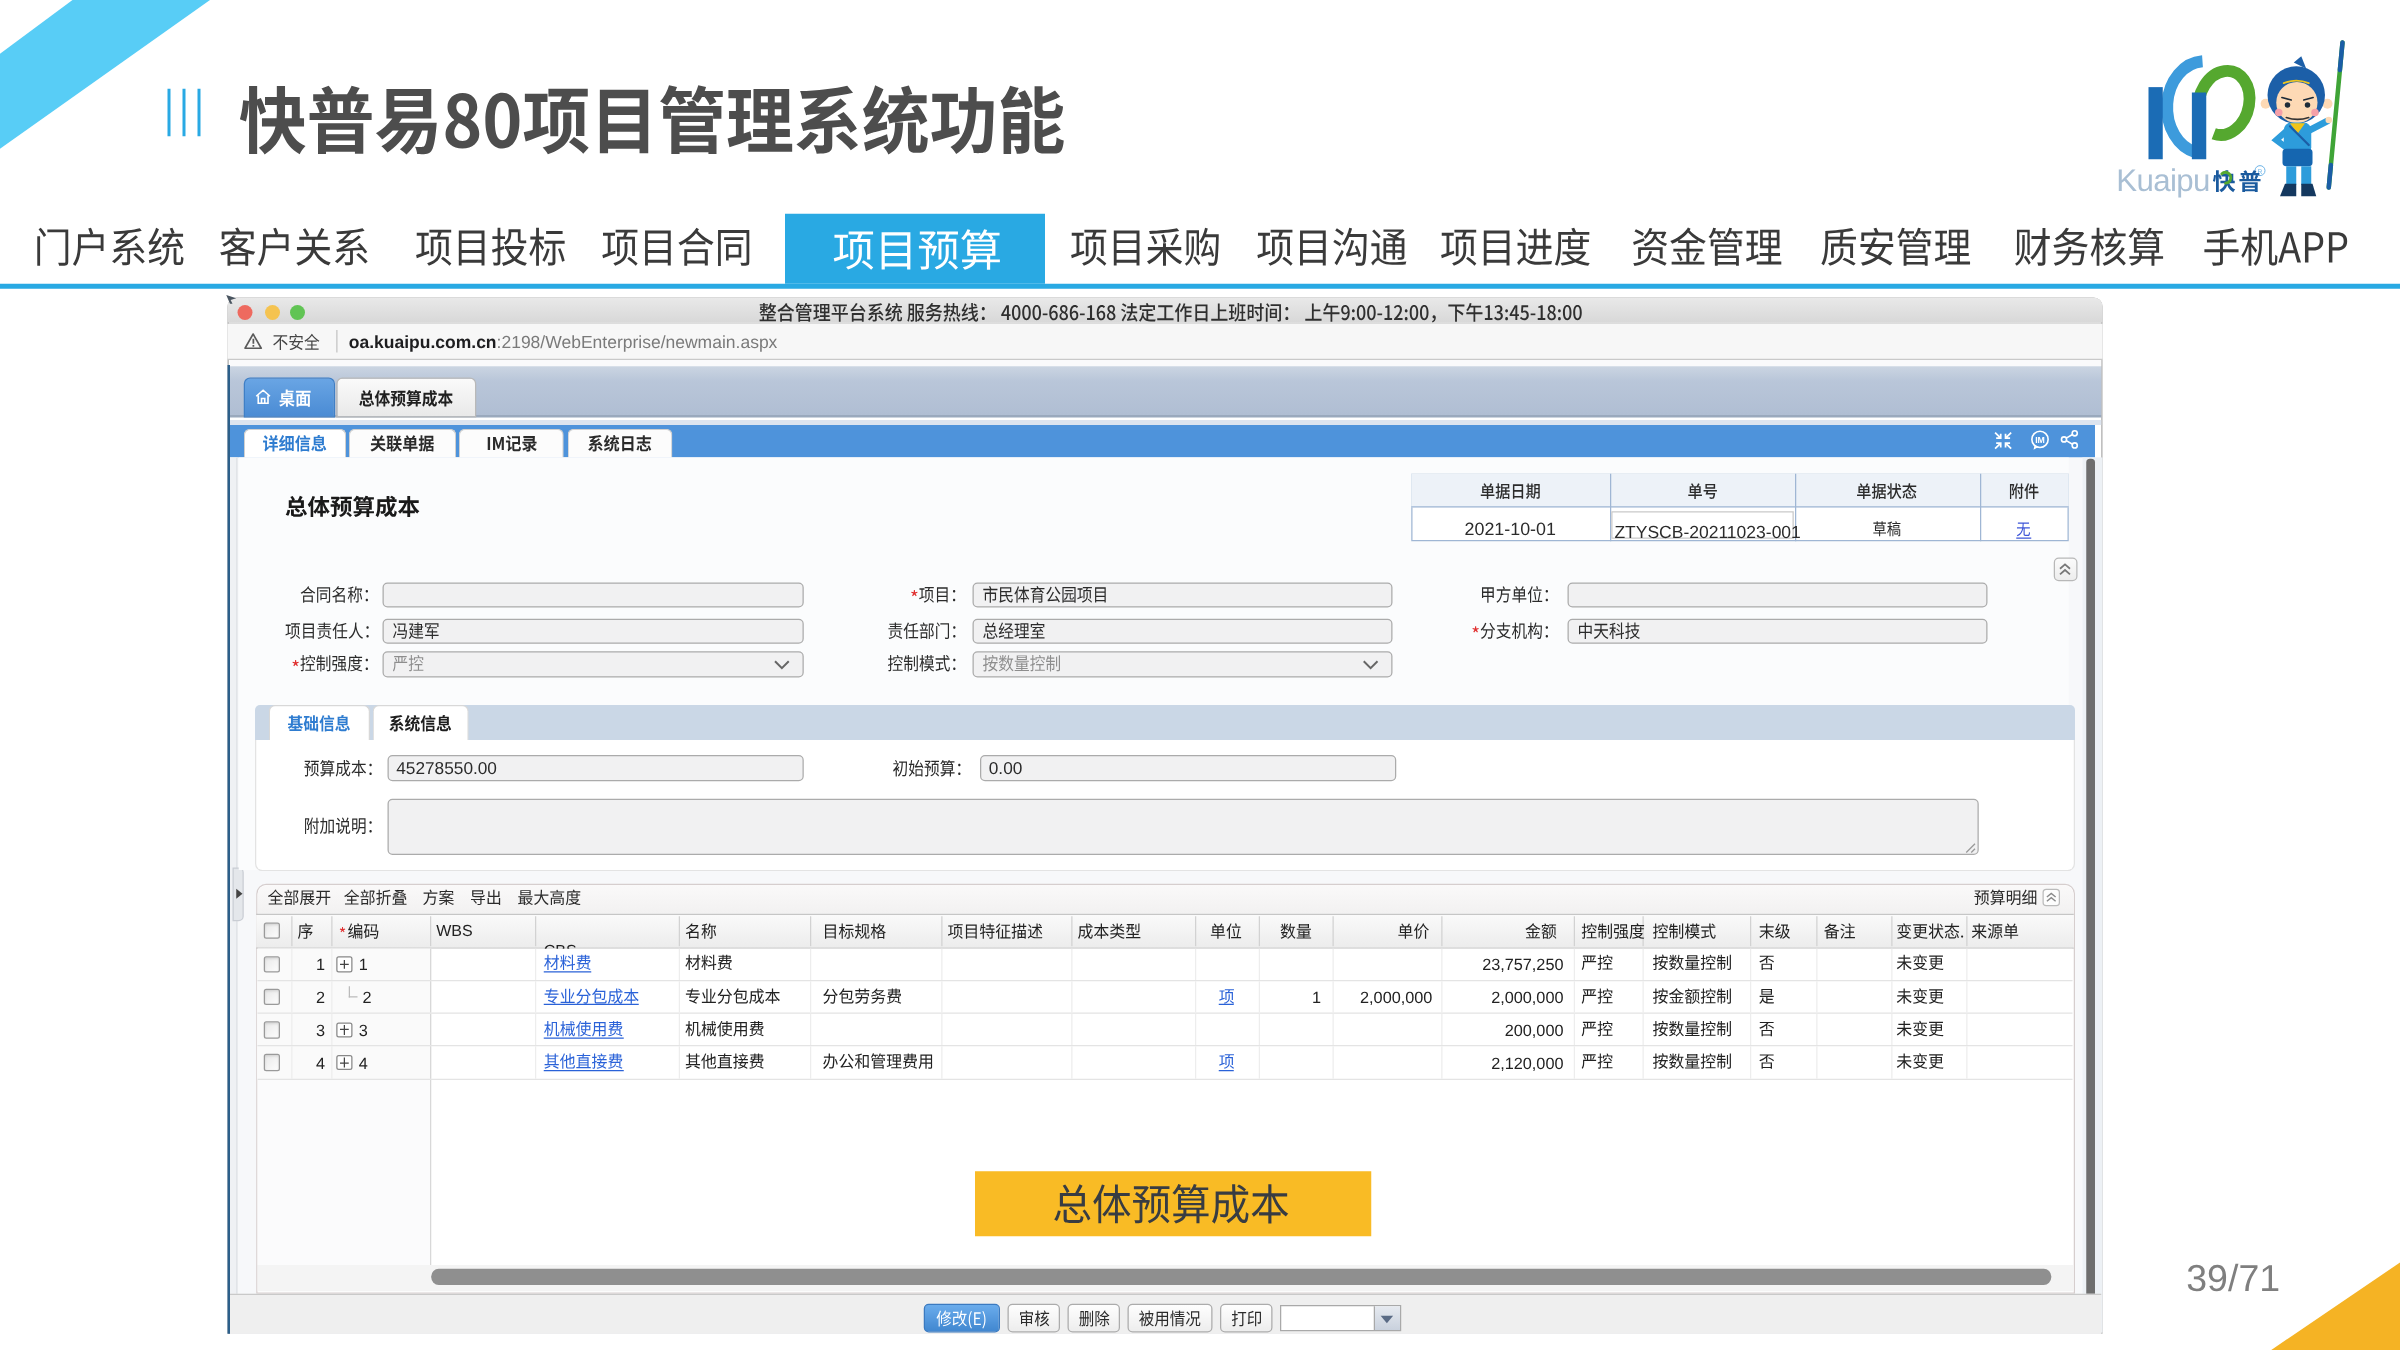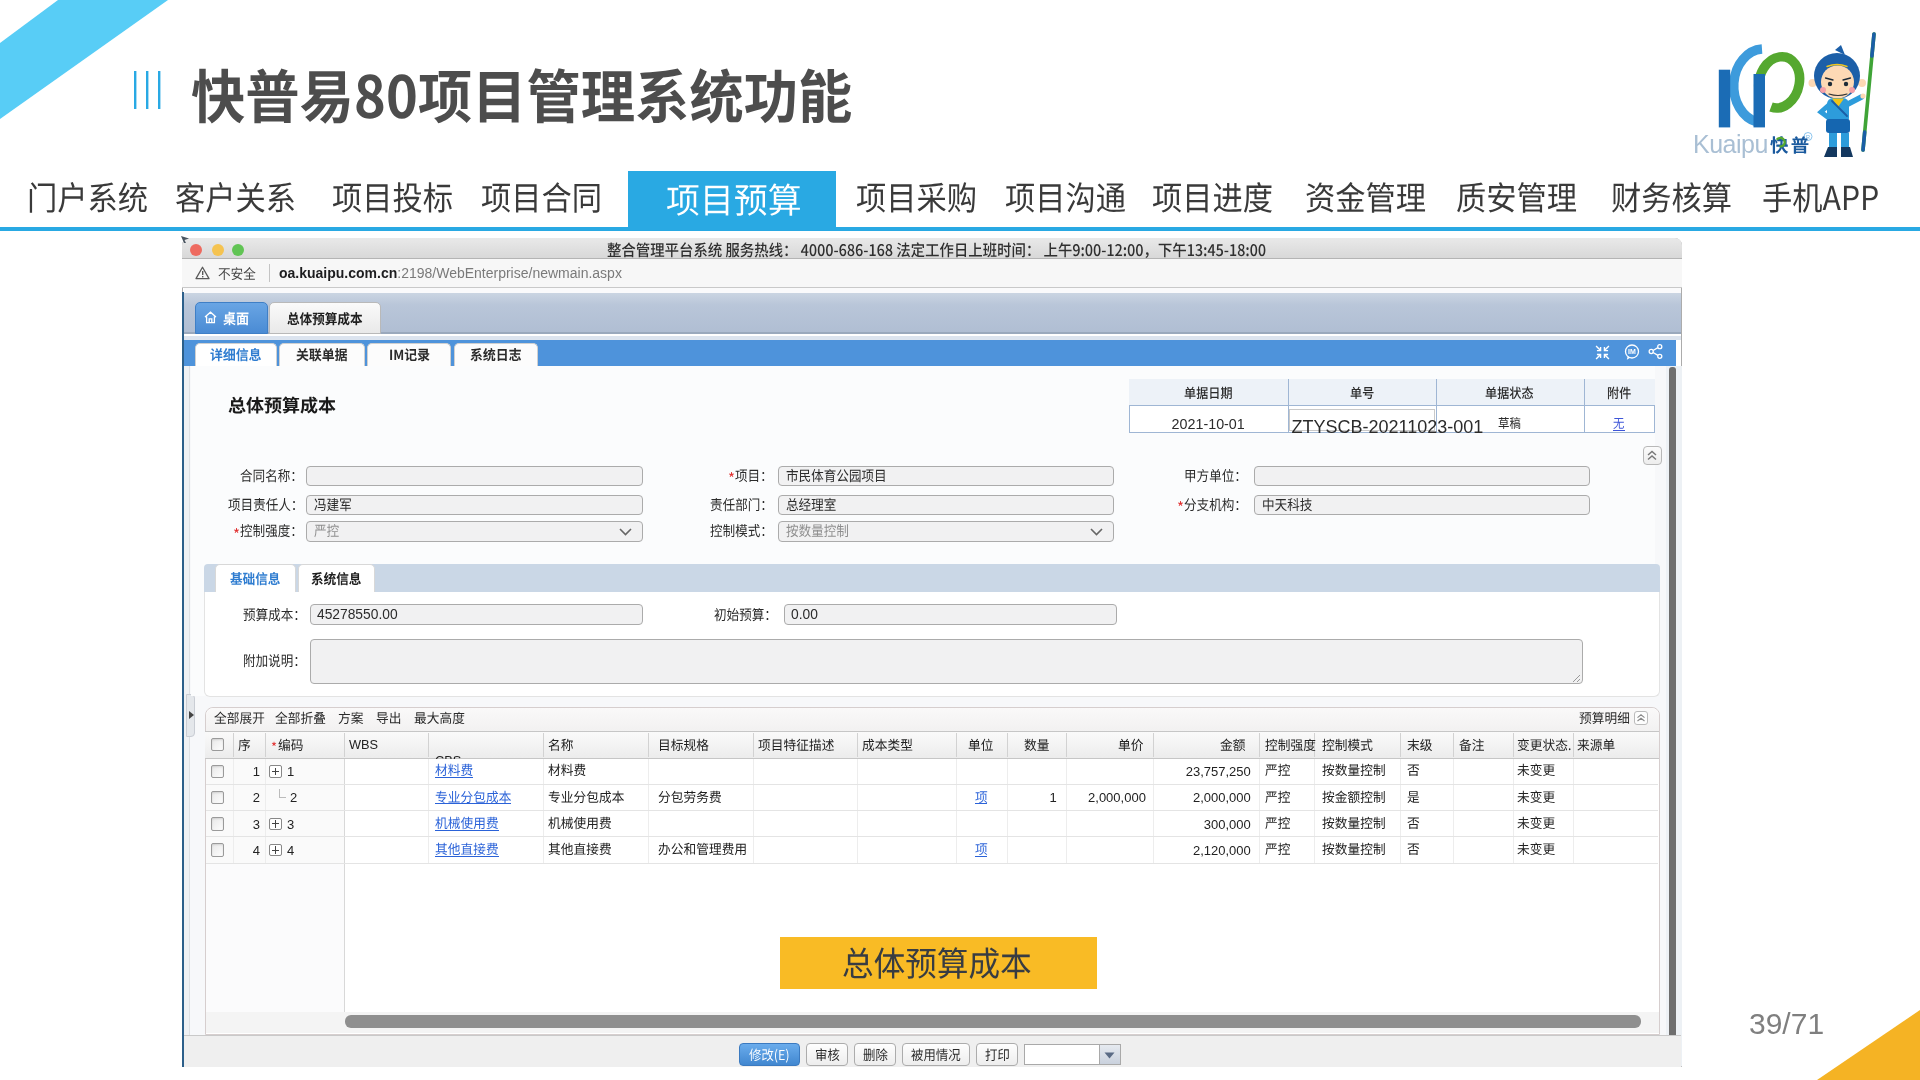--- a/index.html
+++ b/index.html
@@ -631,21 +631,21 @@
     </g>
   </svg>
 <svg class="t" style="left:1606.8px;top:397.5px" width="1" height="1">
     <g fill="#2b2b2b" transform="scale(0.01215,0.01350)">
       <use href="#g35" x="0"></use>
       <use href="#g36" x="1000"></use>
     </g>
   </svg>
 <div class="abs" style="left:1208.2px;top:417.0px;font-size:14.3px;color:#2b2b2b;white-space:nowrap;font-weight:400;transform:translateX(-50%);">2021-10-01</div>
 <div class="abs" style="left:1289.0px;top:408.5px;width:145.5px;height:22.0px;background:#fff;border:1px solid #C9C9C9;"></div>
-<div class="abs" style="left:1291.5px;top:417.5px;font-size:18px;color:#2b2b2b;white-space:nowrap;font-weight:400;">ZTYSCB-20211023-001</div>
+<div class="abs" style="left:1291.5px;top:417.5px;font-size:14px;color:#2b2b2b;white-space:nowrap;font-weight:400;">ZTYSCB-20211023-001</div>
 <svg class="t" style="left:1498.1px;top:427.5px" width="1" height="1">
     <g fill="#2b2b2b" transform="scale(0.01144,0.01300)">
       <use href="#g37" x="0"></use>
       <use href="#g38" x="1000"></use>
     </g>
   </svg>
 <svg class="t" style="left:1613.3px;top:427.5px" width="1" height="1">
     <g fill="#3D55D8" transform="scale(0.01144,0.01300)">
       <use href="#g39" x="0"></use>
     </g>
@@ -1250,21 +1250,21 @@
 <div class="abs" style="left:435.0px;top:829.8px;width:63.6px;height:1.1px;background:#2A62D8;"></div>
 <svg class="t" style="left:548.0px;top:828.0px" width="1" height="1">
     <g fill="#222" transform="scale(0.01273,0.01340)">
       <use href="#g17" x="0"></use>
       <use href="#g5x" x="1000"></use>
       <use href="#g5y" x="2000"></use>
       <use href="#g5z" x="3000"></use>
       <use href="#g5p" x="4000"></use>
     </g>
   </svg>
-<div class="abs" style="left:1250.8px;top:817.5px;font-size:13.0px;color:#222;white-space:nowrap;font-weight:400;transform:translateX(-100%);">300,000</div>
+<div class="abs" style="left:1250.8px;top:817.5px;font-size:13.0px;color:#222;white-space:nowrap;font-weight:400;transform:translateX(-100%);">200,000</div>
 <svg class="t" style="left:1264.6px;top:828.0px" width="1" height="1">
     <g fill="#222" transform="scale(0.01273,0.01340)">
       <use href="#g48" x="0"></use>
       <use href="#g45" x="1000"></use>
     </g>
   </svg>
 <svg class="t" style="left:1322.0px;top:828.0px" width="1" height="1">
     <g fill="#222" transform="scale(0.01273,0.01340)">
       <use href="#g4b" x="0"></use>
       <use href="#g4c" x="1000"></use>

